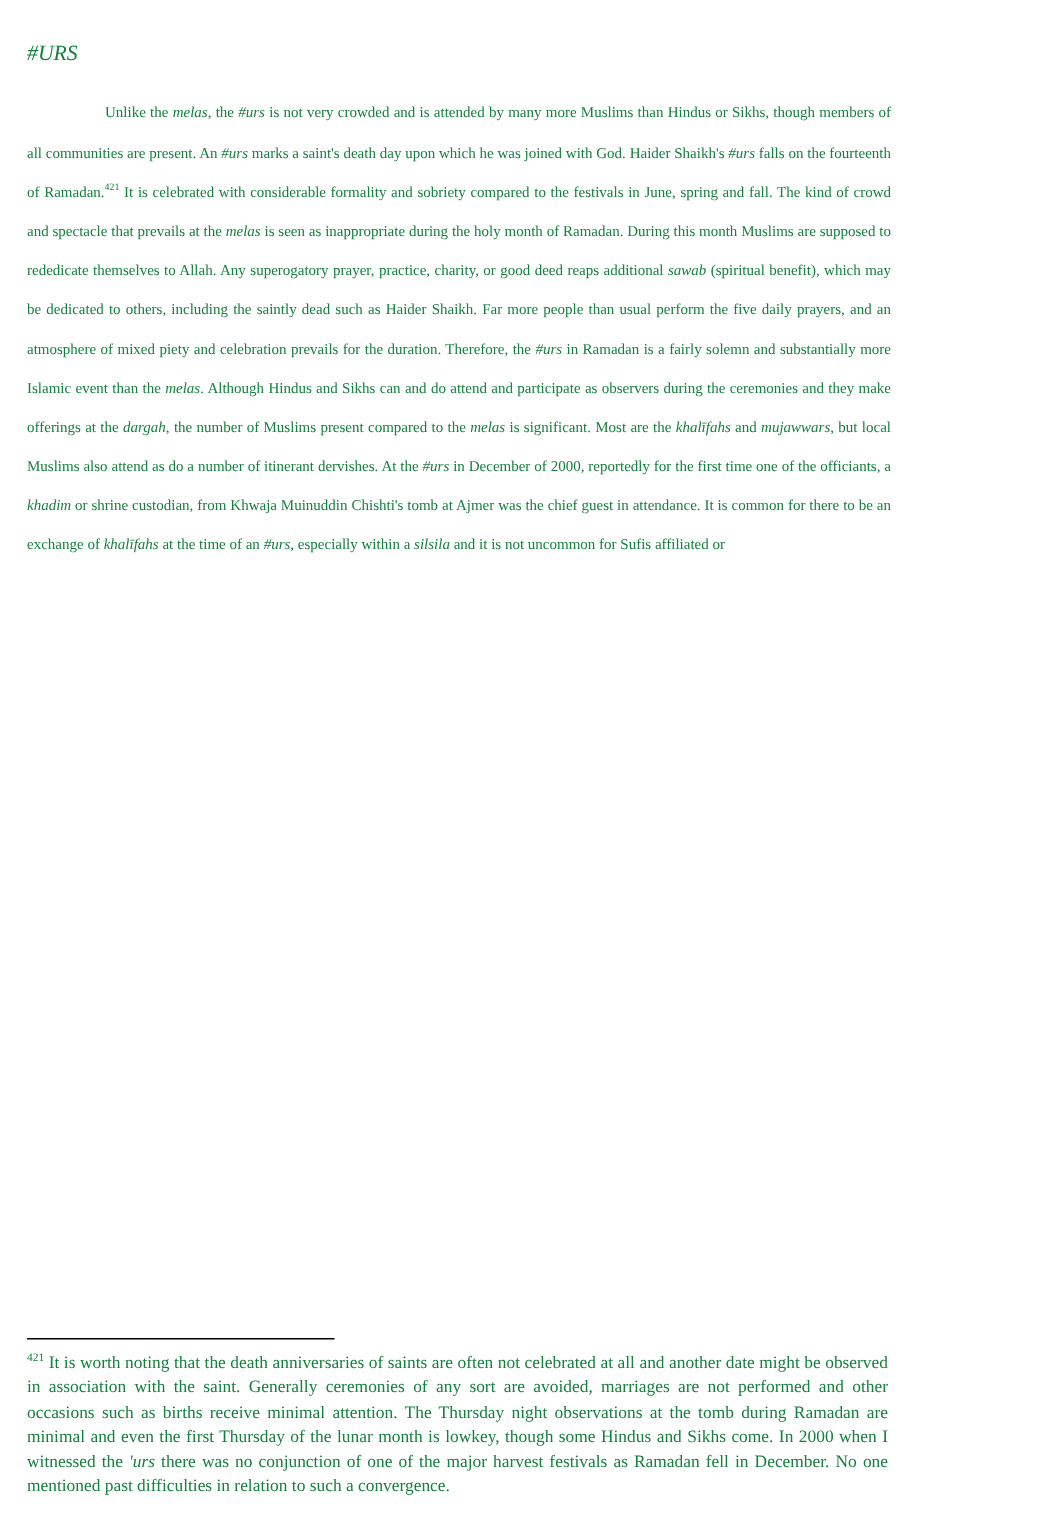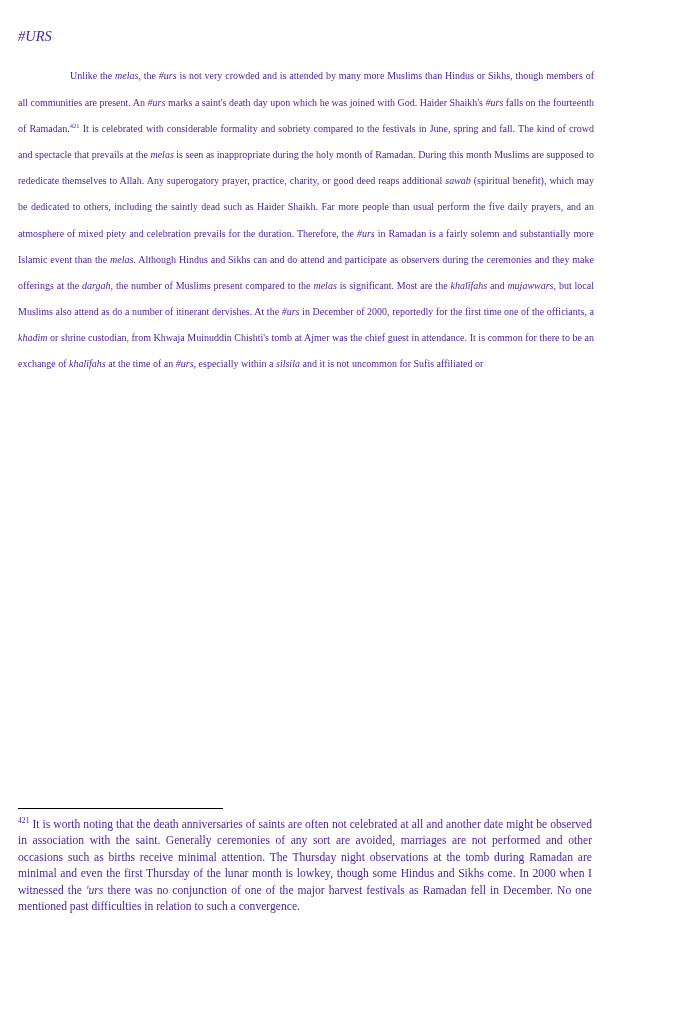--- a/index.html
+++ b/index.html
@@ -6,21 +6,21 @@
     margin: 0;
     padding: 0;
     background: #ffffff;
   }
   .page {
     position: relative;
     width: 612px;
     height: 1009px;
     background: #ffffff;
     font-family: "Liberation Serif", serif;
-    color: #4c1d95;
+    color: #15803d;
     box-sizing: border-box;
     padding: 28px 16px 0 18px;
     overflow: hidden;
   }
   .section-heading {
     font-style: italic;
     font-size: 14.5px;
     line-height: 1.2;
     margin: 0 0 18px 0;
   }
@@ -37,21 +37,21 @@
   }
   sup {
     font-size: 0.66em;
     vertical-align: super;
     line-height: 0;
   }
   .footnote-area {
     position: absolute;
     left: 18px;
     right: 16px;
-    top: 808px;
+    top: 892px;
   }
   .footnote-rule {
     width: 205px;
     height: 0;
     border-top: 1.2px solid #000;
     margin: 0 0 8px 0;
   }
   .footnote-text {
     font-size: 11.6px;
     line-height: 1.42;

